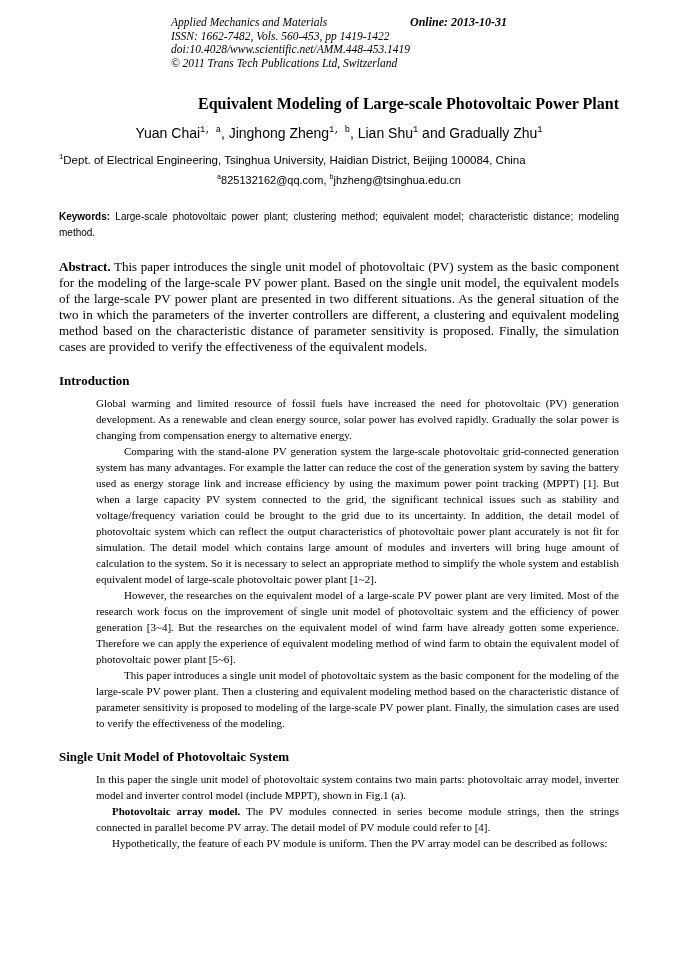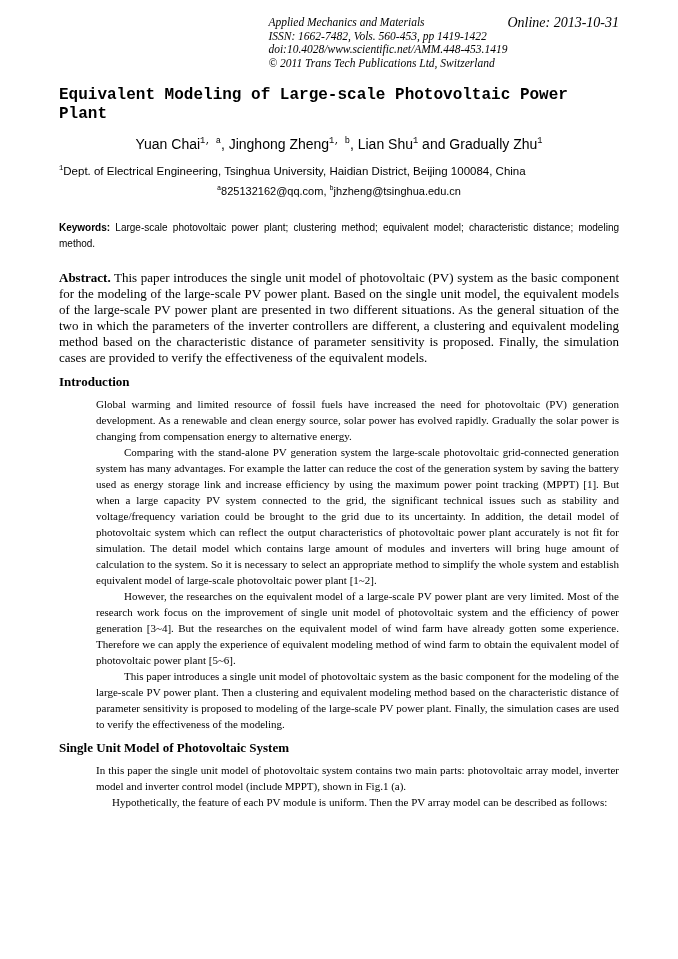--- a/index.html
+++ b/index.html
@@ -9,28 +9,28 @@
     font-family: "Liberation Serif", serif;
     color: #000;
     overflow: hidden;
   }
   .page {
     width: 678px; height: 959px;
     background: #ffffff;
     padding: 16px 59px 0 59px;
   }
   
-  .header { display: flex; justify-content: flex-end; align-items: flex-start; }
+  .header { display: flex; justify-content: center; align-items: flex-start; }
   .header-left { font-style: italic; font-size: 11.5px; line-height: 13.5px; }
-  .header-right { font-style: italic; font-size: 14px; line-height: 13.5px; text-align: right; }
+  .header-right { font-style: italic; font-size: 12px; line-height: 13.5px; text-align: right; font-weight: bold; }
   
   .title {
-    margin-top: 16px;
-    text-align: left;
-    font-family: Liberation Mono, monospace;
+    margin-top: 24px;
+    text-align: right;
+    font-family: Liberation Serif, serif;
     font-weight: bold;
     font-size: 16px;
     line-height: 19px;
   }
   .authors {
     margin-top: 12px;
     text-align: center;
     font-family: "Liberation Sans", sans-serif;
     font-size: 14px;
     line-height: 17px;
@@ -59,21 +59,21 @@
   }
   .keywords b { font-family: "Liberation Sans", sans-serif; }
   
   .abstract {
     margin-top: 18px;
     font-size: 13px;
     line-height: 16px;
     text-align: justify;
   }
   .section-heading {
-    margin-top: 8px;
+    margin-top: 18px;
     margin-bottom: 6px;
     font-size: 13px;
     line-height: 16px;
     font-weight: bold;
   }
   .body {
     font-size: 11px;
     line-height: 16px;
     text-align: justify;
     margin-left: 37px;
@@ -109,15 +109,16 @@
   <p class="abstract"><b>Abstract.</b> <span>This paper introduces the single unit model of photovoltaic (PV) system as the basic component for the modeling of the large-scale PV power plant. Based on the single unit model, the equivalent models of the large-scale PV power plant are presented in two different situations. As the general situation of the two in which the parameters of the inverter controllers are different, a clustering and equivalent modeling method based on the characteristic distance of parameter sensitivity is proposed. Finally, the simulation cases are provided to verify the effectiveness of the equivalent models.</span></p>
 
   <h2 class="section-heading">Introduction</h2>
   <p class="body">Global warming and limited resource of fossil fuels have increased the need for photovoltaic (PV) generation development. As a renewable and clean energy source, solar power has evolved rapidly. Gradually the solar power is changing from compensation energy to alternative energy.</p>
   <p class="body indent">Comparing with the stand-alone PV generation system the large-scale photovoltaic grid-connected generation system has many advantages. For example the latter can reduce the cost of the generation system by saving the battery used as energy storage link and increase efficiency by using the maximum power point tracking (MPPT) [1]. But when a large capacity PV system connected to the grid, the significant technical issues such as stability and voltage/frequency variation could be brought to the grid due to its uncertainty. In addition, the detail model of photovoltaic system which can reflect the output characteristics of photovoltaic power plant accurately is not fit for simulation. The detail model which contains large amount of modules and inverters will bring huge amount of calculation to the system. So it is necessary to select an appropriate method to simplify the whole system and establish equivalent model of large-scale photovoltaic power plant [1~2].</p>
   <p class="body indent">However, the researches on the equivalent model of a large-scale PV power plant are very limited. Most of the research work focus on the improvement of single unit model of photovoltaic system and the efficiency of power generation [3~4]. But the researches on the equivalent model of wind farm have already gotten some experience. Therefore we can apply the experience of equivalent modeling method of wind farm to obtain the equivalent model of photovoltaic power plant [5~6].</p>
   <p class="body indent">This paper introduces a single unit model of photovoltaic system as the basic component for the modeling of the large-scale PV power plant. Then a clustering and equivalent modeling method based on the characteristic distance of parameter sensitivity is proposed to modeling of the large-scale PV power plant. Finally, the simulation cases are used to verify the effectiveness of the modeling.</p>
 
   <h2 class="section-heading">Single Unit Model of Photovoltaic System</h2>
   <p class="body">In this paper the single unit model of photovoltaic system contains two main parts: photovoltaic array model, inverter model and inverter control model (include MPPT), shown in Fig.1 (a).</p>
+  <p class="body indent-sm"><b>Photovoltaic array model.</b> <span>The PV modules connected in series become module strings, then the strings connected in parallel become PV array. The detail model of PV module could refer to [4].</span></p>
   <p class="body indent-sm">Hypothetically, the feature of each PV module is uniform. Then the PV array model can be described as follows:</p>
 
 </div>
 
 </body></html>

